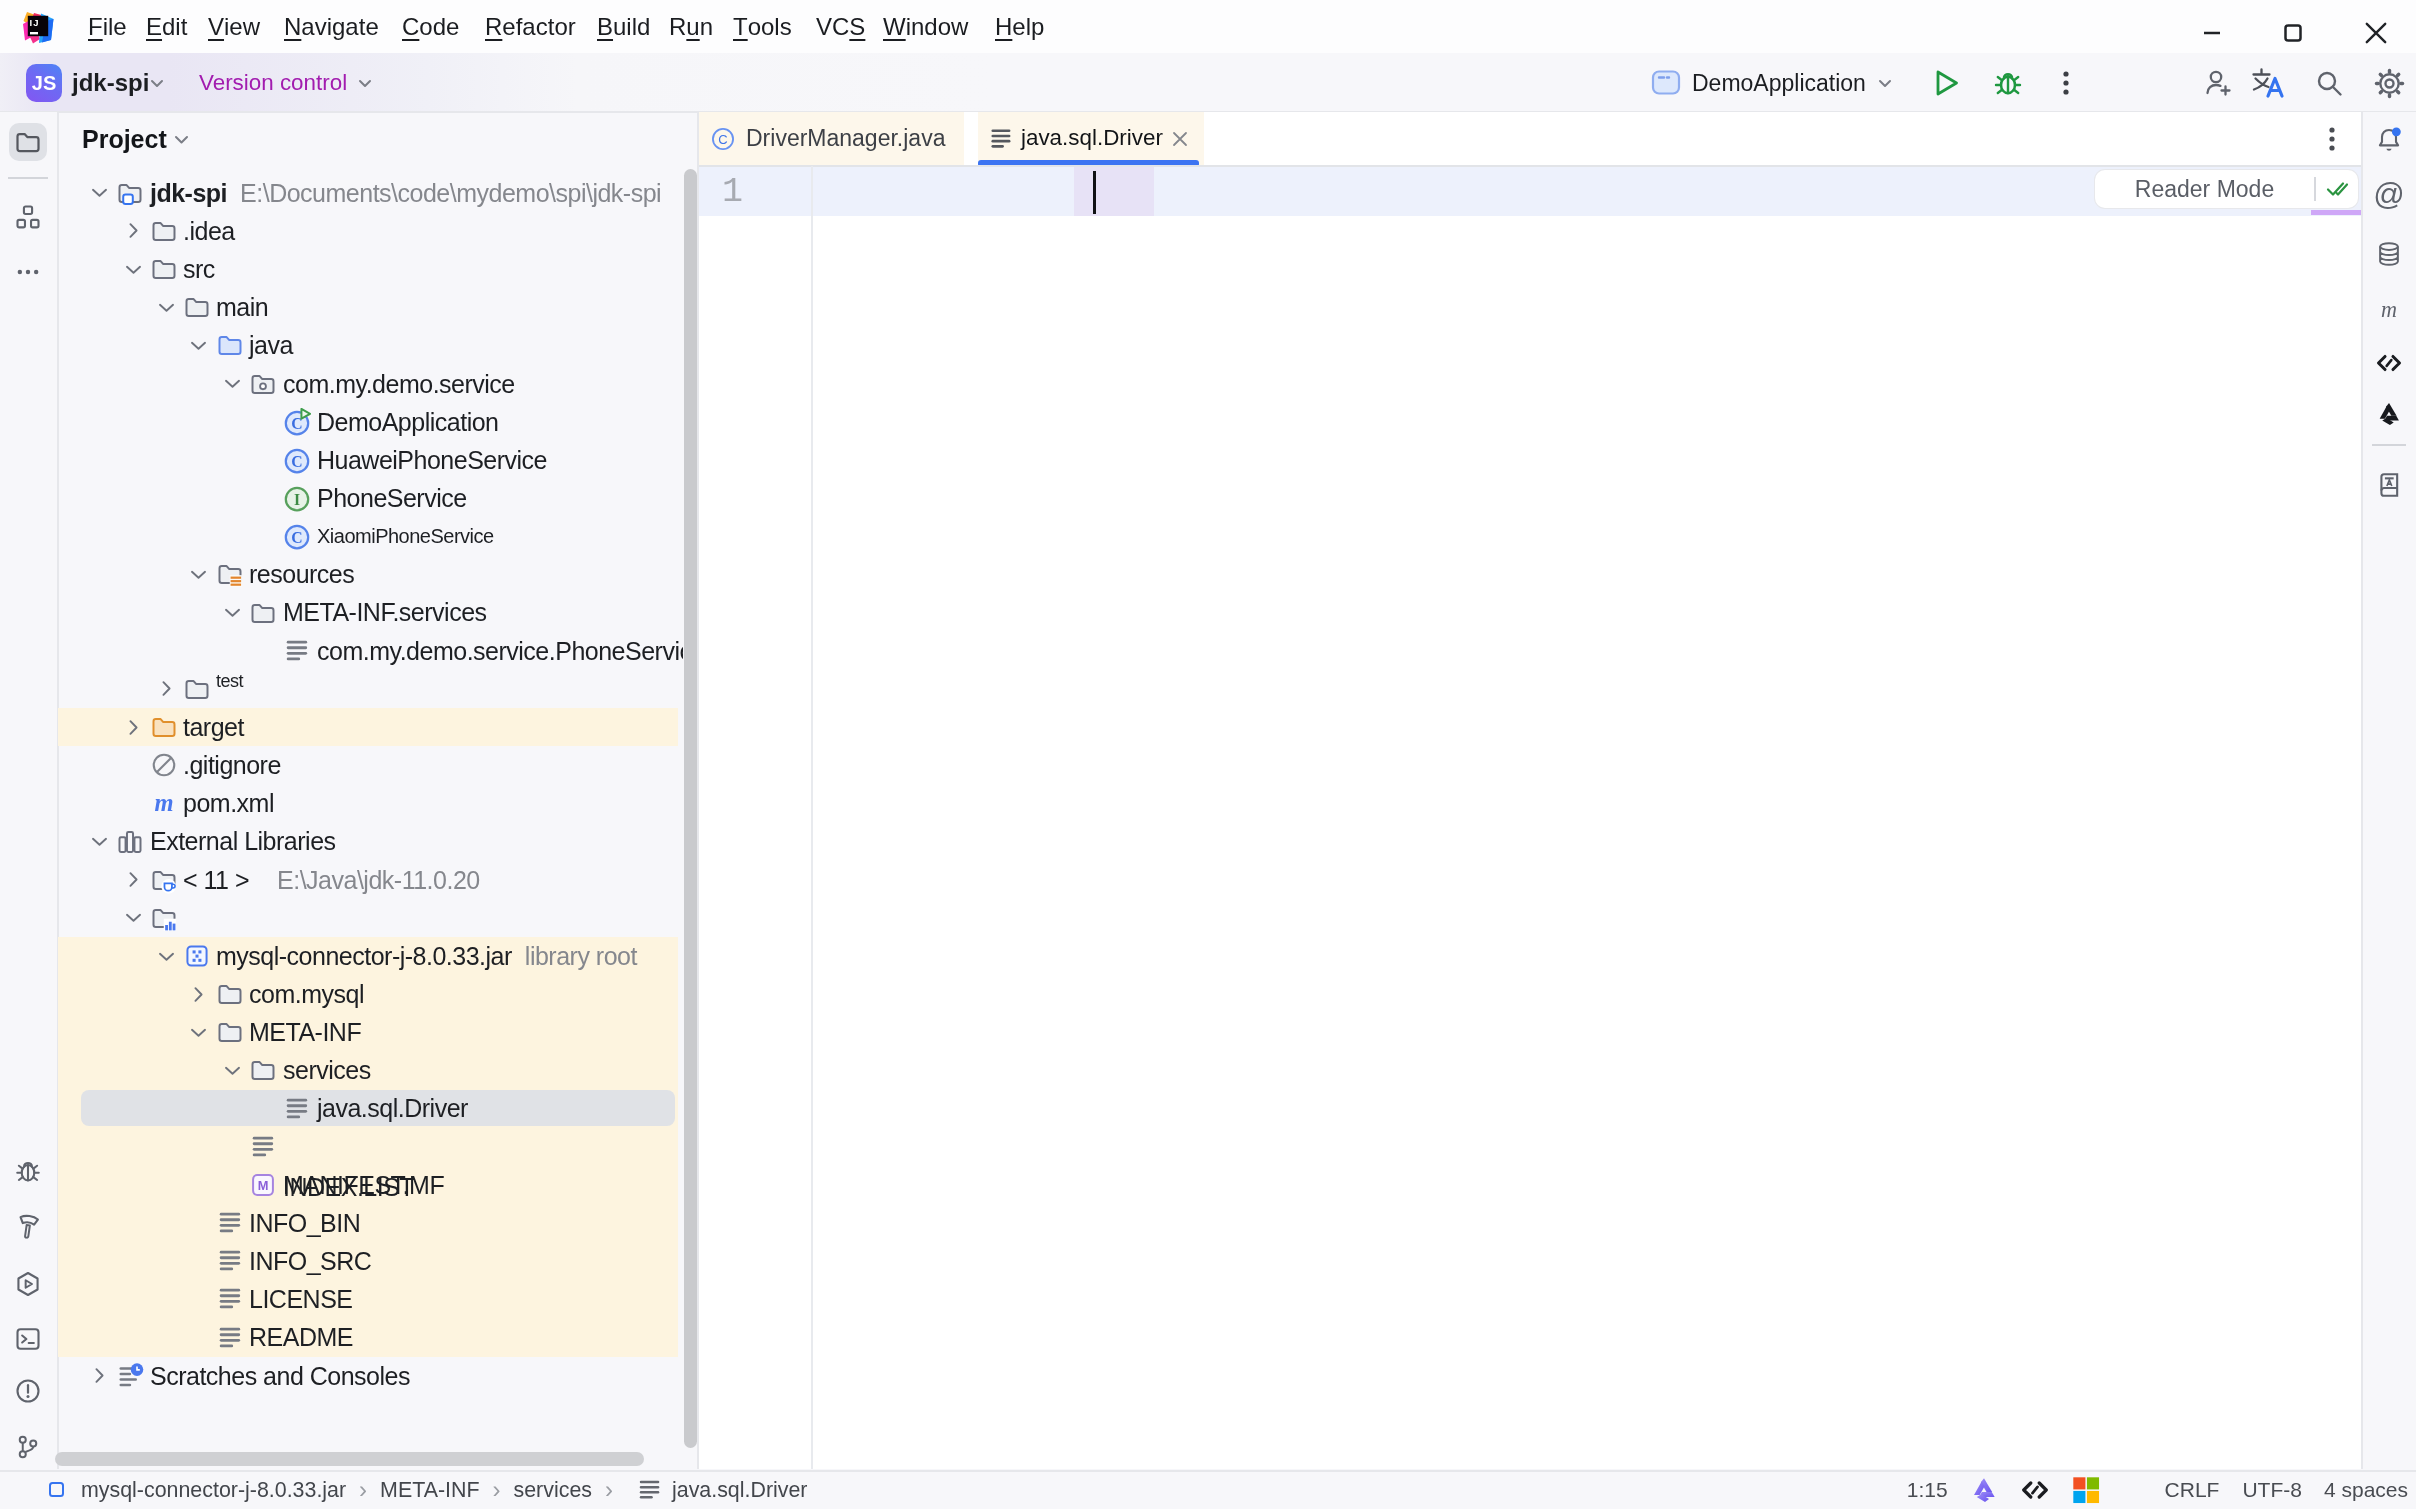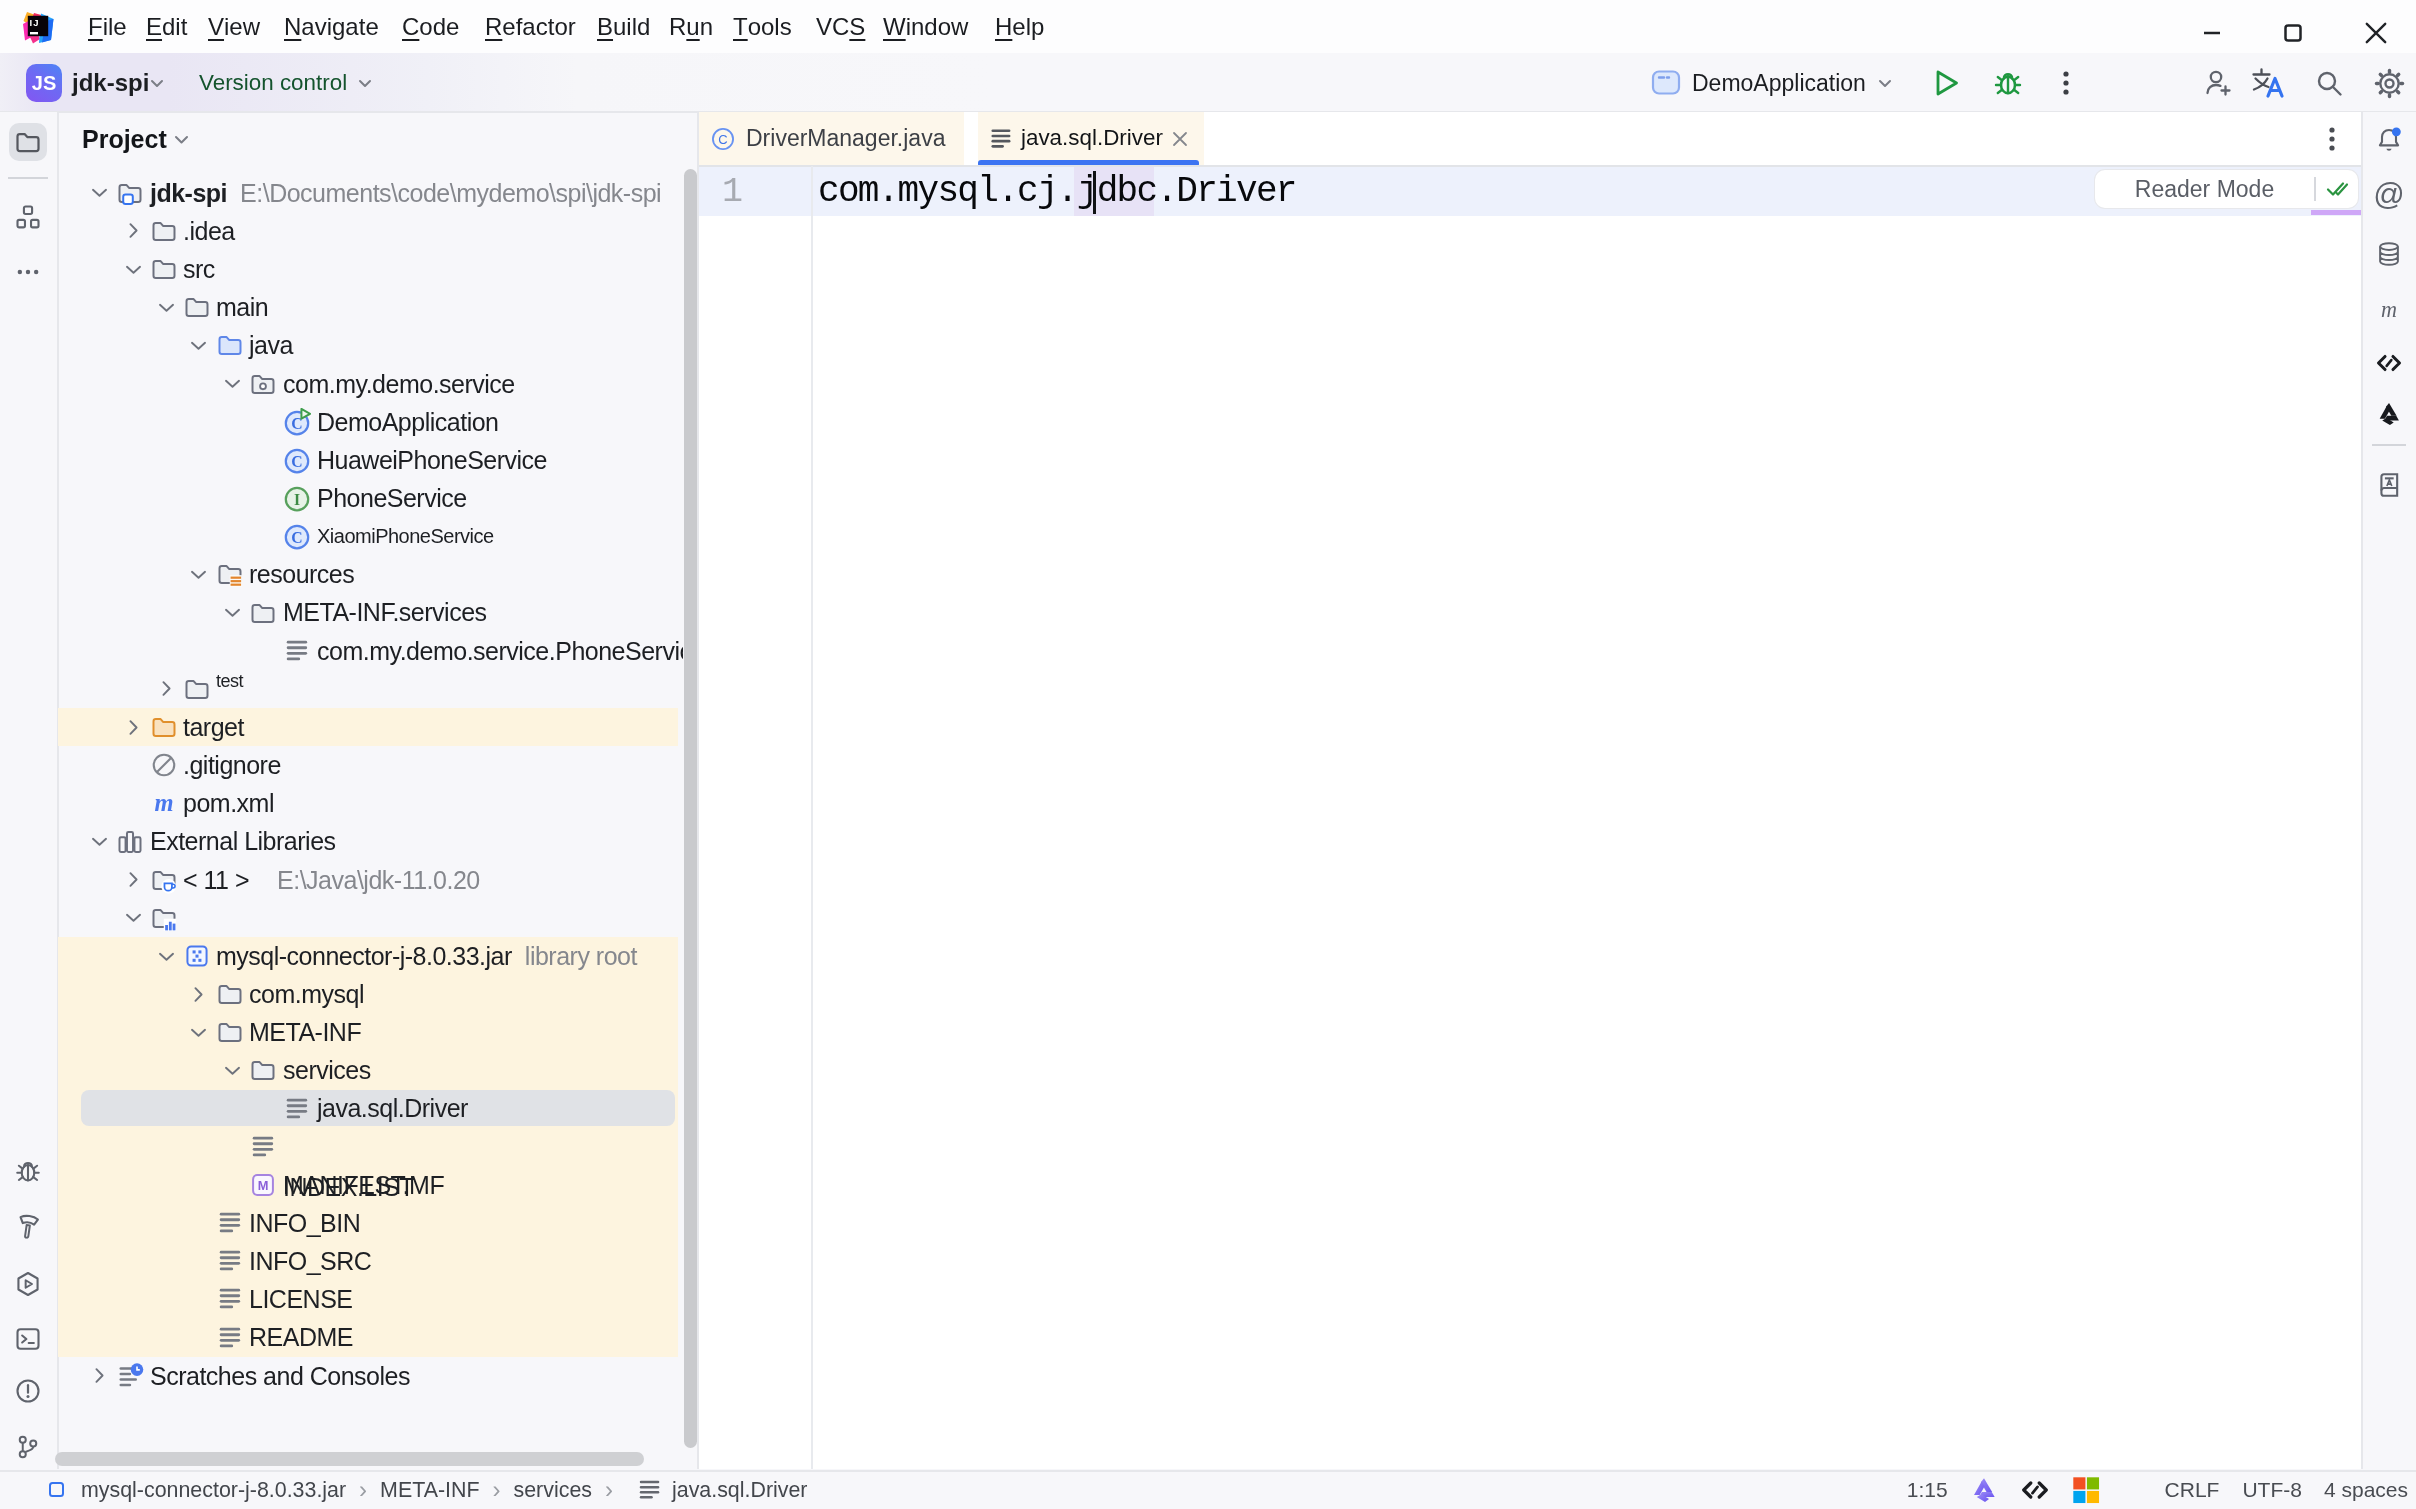--- a/index.html
+++ b/index.html
@@ -43,21 +43,21 @@
         <path d="M2.8 2.8 L21.2 21.2 M21.2 2.8 L2.8 21.2" stroke="#202327" stroke-width="2.4" stroke-linecap="round"></path>
       </svg></div>
 
   <div style="position:absolute;left:0;top:53px;width:2417px;height:60px;background:linear-gradient(to right,#f0eff6 0px,#e9e6f4 44px,#e9e6f4 169px,#f0f0f7 428px,#f6f6f9 577px,#f7f7fa 995px)"></div>
   <div style="position:absolute;left:26px;top:64px;width:36px;height:38px;border-radius:10px;background:linear-gradient(35deg,#8356f2 0%,#6d6af3 55%,#4c85f6 100%)"></div>
     <div style="position:absolute;left:26px;top:64px;width:36px;height:38px;display:flex;align-items:center;justify-content:center;font-size:20px;font-weight:700;color:#fff">JS</div>
     <div style="position:absolute;left:72px;top:53px;height:60px;display:flex;align-items:center;font-size:24px;font-weight:600;color:#1c1e22">jdk-spi</div>
     <div style="position:absolute;left:147px;top:73px"><svg width="20" height="20" viewBox="0 0 20 20">
         <path d="M5 8 l5 5 5-5" fill="none" stroke="#7b7e86" stroke-width="2" stroke-linecap="round" stroke-linejoin="round"></path>
       </svg></div>
-    <div style="position:absolute;left:199px;top:53px;height:60px;display:flex;align-items:center;font-size:22.4px;color:#14532d">Version control</div>
+    <div style="position:absolute;left:199px;top:53px;height:60px;display:flex;align-items:center;font-size:22.4px;color:#a21caf">Version control</div>
     <div style="position:absolute;left:355px;top:73px"><svg width="20" height="20" viewBox="0 0 20 20">
         <path d="M5 8 l5 5 5-5" fill="none" stroke="#7b7e86" stroke-width="2" stroke-linecap="round" stroke-linejoin="round"></path>
       </svg></div>
     <div style="position:absolute;left:1651px;top:69px"><svg width="30" height="27" viewBox="0 0 30 27">
         <rect x="2" y="2.5" width="26" height="22" rx="6" fill="#dde8fc" stroke="#8fadf0" stroke-width="2.2"></rect>
         <path d="M8 8.5 h5 M16 8.5 h2" stroke="#7e9fec" stroke-width="2.4" stroke-linecap="round"></path>
       </svg></div>
     <div style="position:absolute;left:1692px;top:53px;height:60px;display:flex;align-items:center;font-size:23px;color:#1c1e22">DemoApplication</div>
     <div style="position:absolute;left:1875px;top:73px"><svg width="20" height="20" viewBox="0 0 20 20">
         <path d="M5 8 l5 5 5-5" fill="none" stroke="#7b7e86" stroke-width="2" stroke-linecap="round" stroke-linejoin="round"></path>
@@ -484,21 +484,20 @@
     <div style="position:absolute;left:2319px;top:123px"><svg width="26" height="32" viewBox="0 0 26 32">
         <circle cx="13" cy="7" r="2.6" fill="#4a4d53"></circle>
         <circle cx="13" cy="16" r="2.6" fill="#4a4d53"></circle>
         <circle cx="13" cy="25" r="2.6" fill="#4a4d53"></circle>
       </svg></div>
   <div style="position:absolute;left:697px;top:165px;width:1664px;height:1.5px;background:#e2e4e8"></div>
   <div style="position:absolute;left:698px;top:167px;width:1663px;height:49px;background:#edf1fc"></div>
     <div style="position:absolute;left:1074px;top:167px;width:80px;height:49px;background:#e7e2f6"></div>
     <div style="position:absolute;left:811px;top:166px;width:2px;height:1303px;background:#e8eaee"></div>
     <div style="position:absolute;left:697px;top:167px;width:46px;height:49px;display:flex;align-items:center;justify-content:flex-end;font-family:'Liberation Mono',monospace;font-size:35px;color:#a7aab1">1</div>
-    <div style="position:absolute;left:818px;top:167px;height:49px;display:flex;align-items:center;font-family:'Liberation Mono',monospace;font-size:36px;letter-spacing:-1.7px;color:#08090c;white-space:pre">com.mysql.cj.jdbc.Driver</div>
     <div style="position:absolute;left:1093px;top:171px;width:3px;height:43px;background:#101215"></div>
     <div style="position:absolute;left:2095px;top:170px;width:263px;height:38px;background:#fff;border-radius:10px;box-shadow:0 0 0 1px #e7e8ec"></div>
     <div style="position:absolute;left:2095px;top:170px;width:219px;height:38px;display:flex;align-items:center;justify-content:center;font-size:23px;color:#5a5e66">Reader Mode</div>
     <div style="position:absolute;left:2314px;top:177px;width:1.5px;height:24px;background:#d6d8dd"></div>
     <div style="position:absolute;left:2324px;top:177px"><svg width="26" height="24" viewBox="0 0 26 24">
         <path d="M4 12.5 l5 5 10-11" fill="none" stroke="#2a9440" stroke-width="2.2" stroke-linecap="round" stroke-linejoin="round"></path>
         <path d="M12.5 16 l1.5 1.5 9-10" fill="none" stroke="#2a9440" stroke-width="2.2" stroke-linecap="round" stroke-linejoin="round"></path>
       </svg></div>
     <div style="position:absolute;left:2311px;top:210px;width:51px;height:5px;background:#cfa7f7"></div>
   <div style="position:absolute;left:697px;top:112px;width:1.5px;height:1357px;background:#e6e7eb"></div>

